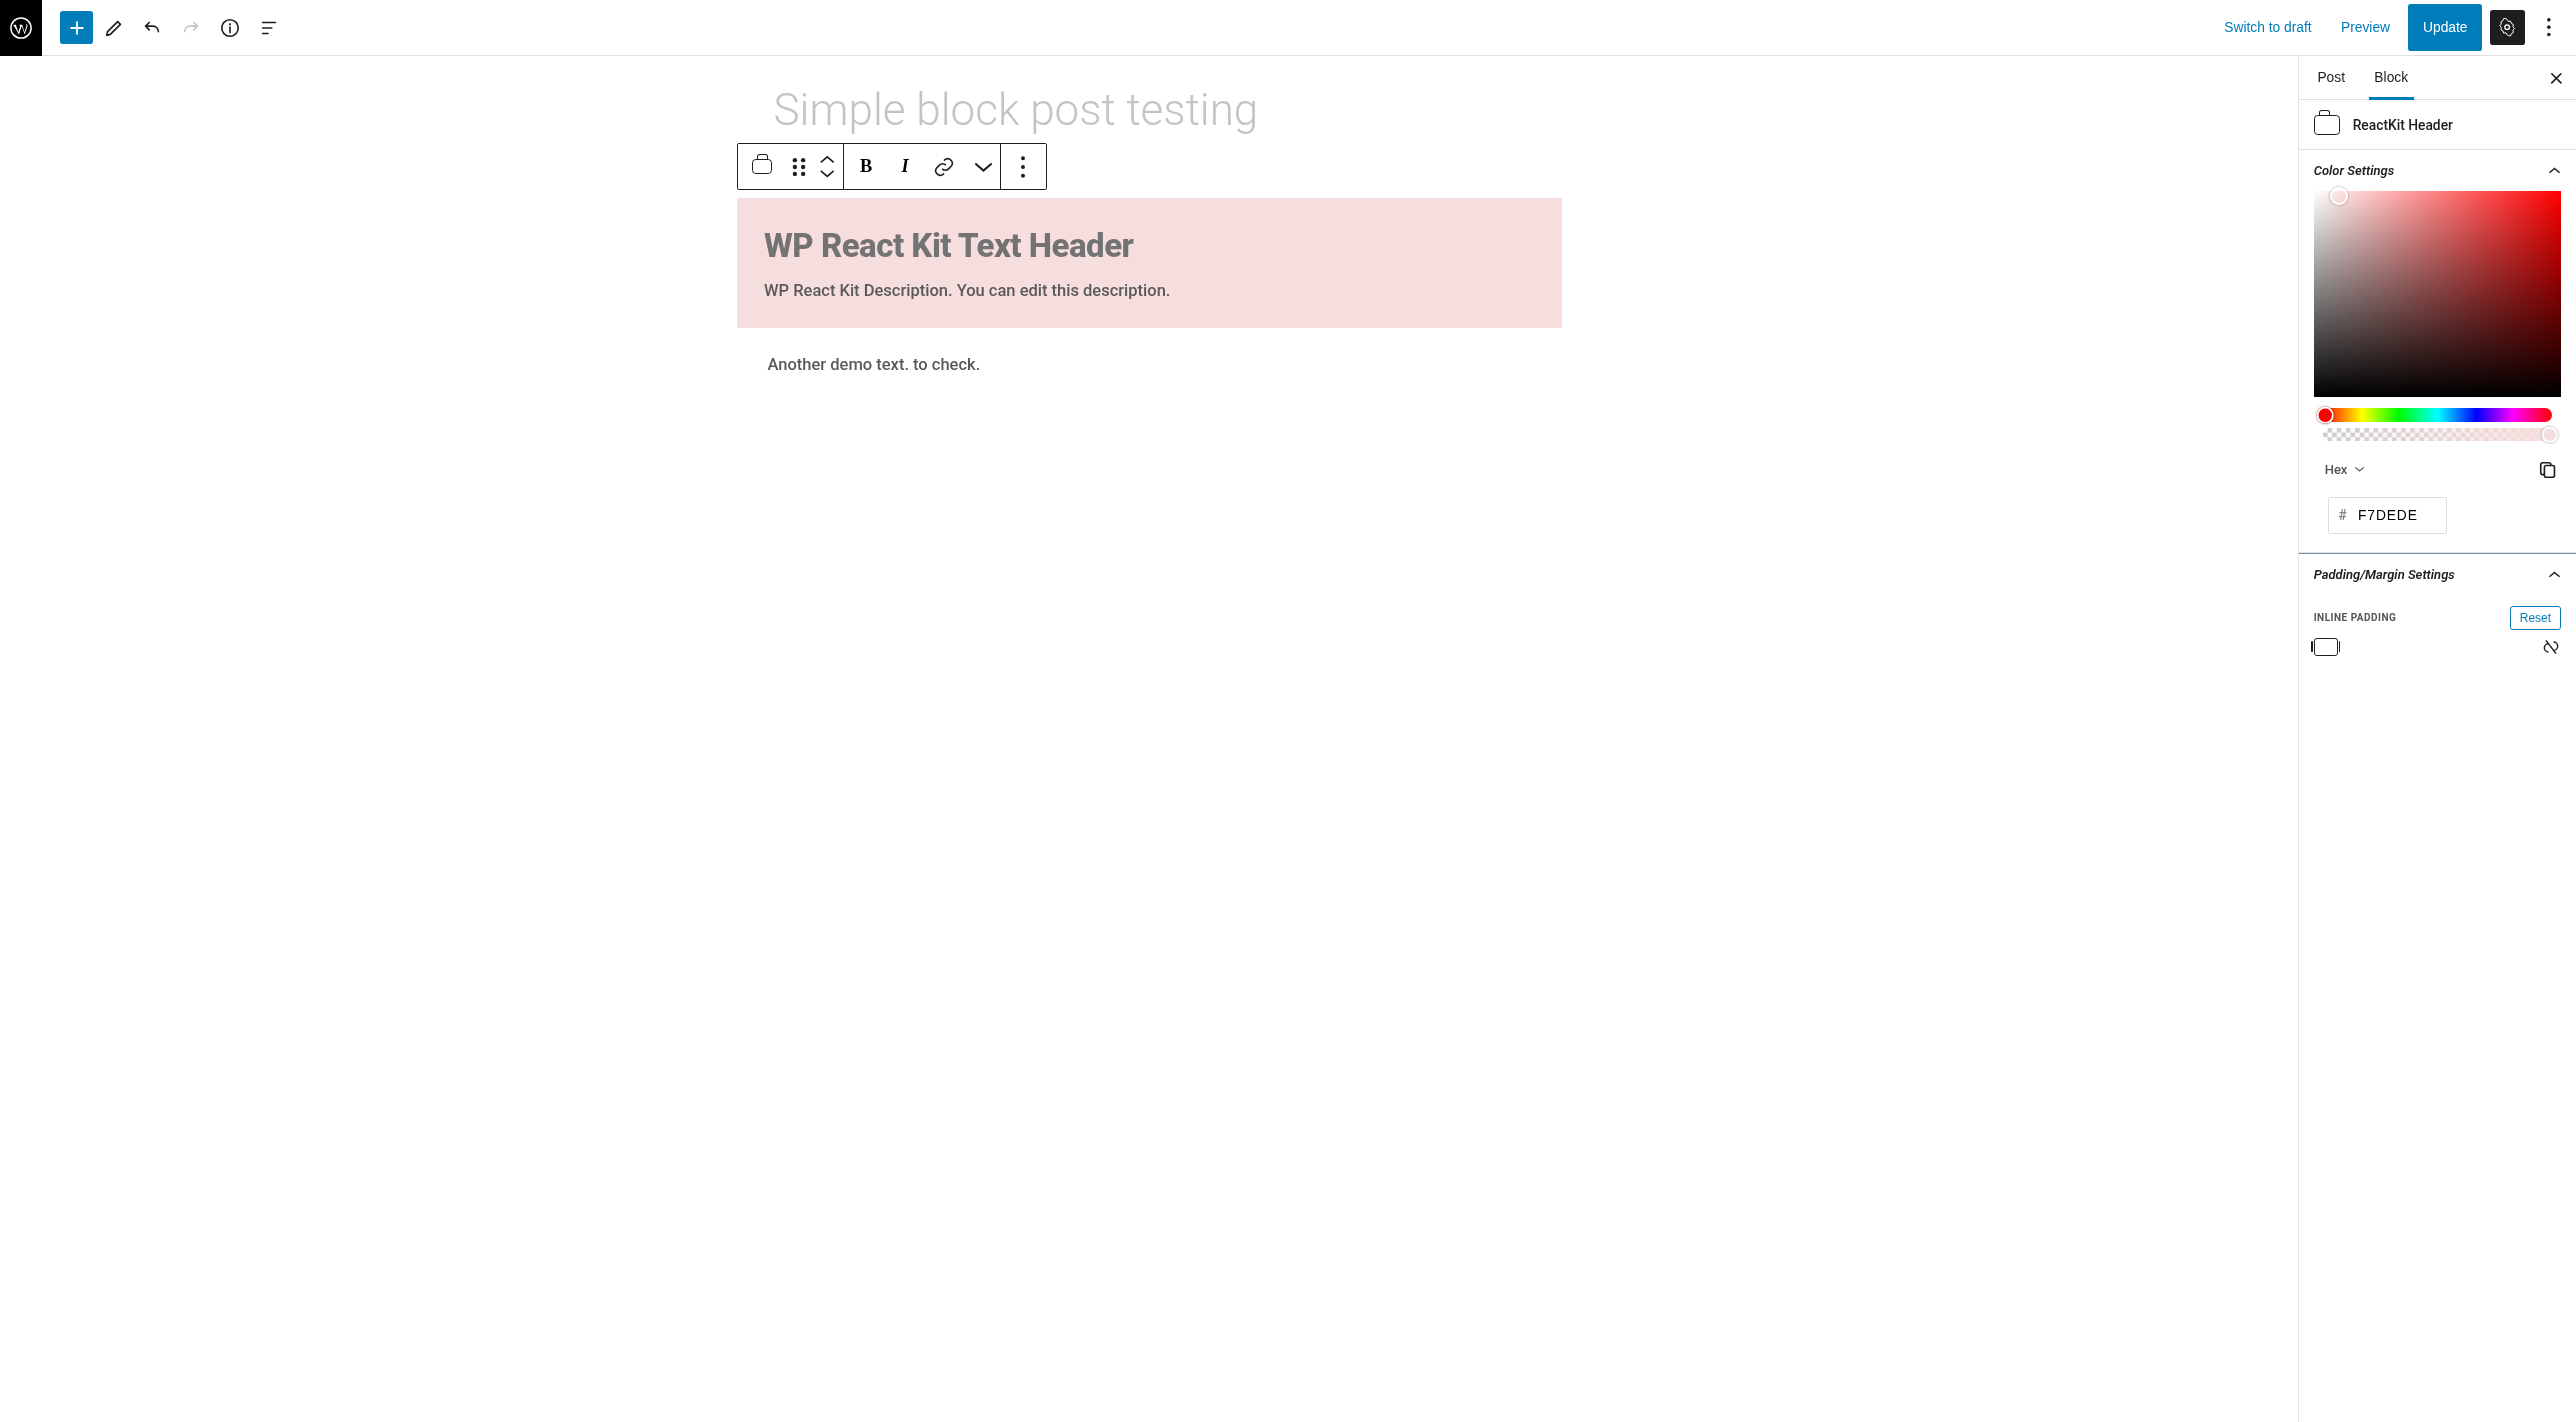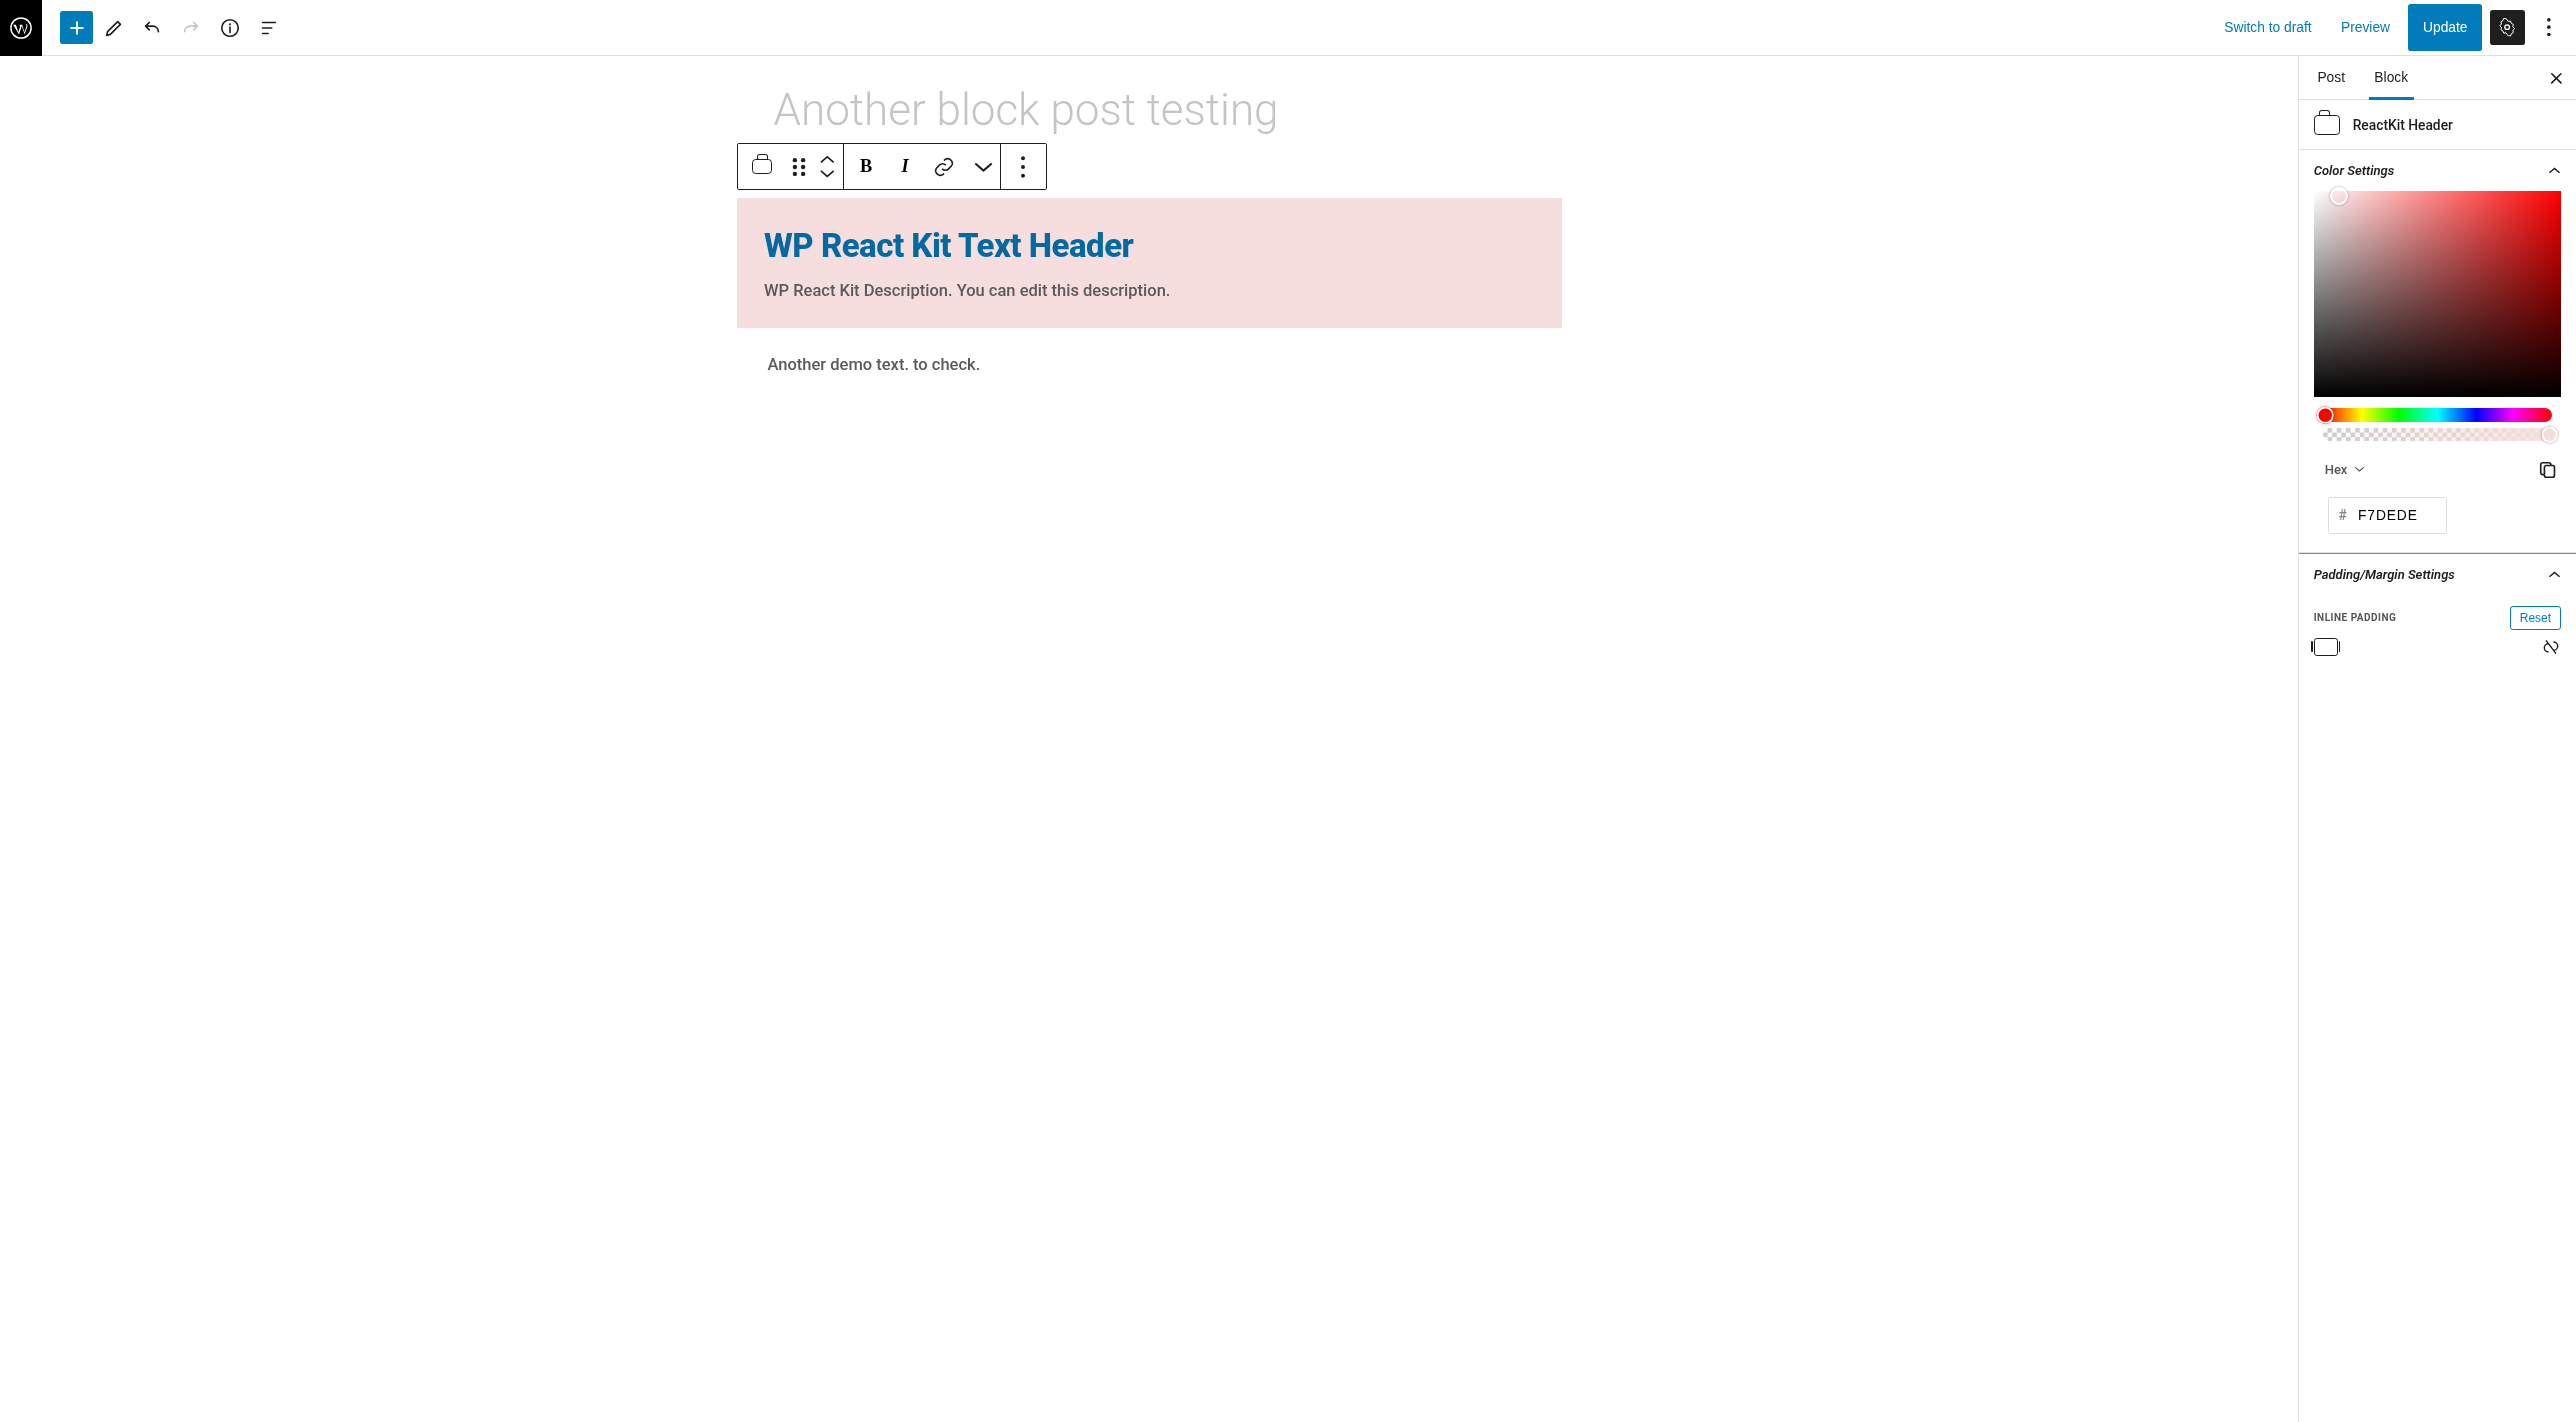--- a/index.html
+++ b/index.html
@@ -66,21 +66,21 @@
   .tb-btn{width:45px;height:45px;border:none;background:transparent;display:flex;align-items:center;justify-content:center;cursor:pointer;}
   .tb-btn svg{width:22px;height:22px;}
   .tb-drag-col{display:flex;flex-direction:column;justify-content:center;align-items:center;width:31px;}
   .tb-mover-col{display:flex;flex-direction:column;justify-content:center;align-items:center;width:31px;}
   .tb-mover-col svg{width:16.5px;height:9.2px;}
   .tb-bold{font-weight:700;font-size:18.3px;font-family:Georgia,serif;}
   .tb-italic{font-style:italic;font-size:18.3px;font-family:Georgia,serif;font-weight:700;}
   .reactkit-block{
     background:#f7dede;padding:27.5px;margin-top:62px;
   }
-  .reactkit-block h2{margin:0 0 16.5px 0;font-size:33px;font-weight:800;color:#0369a1;letter-spacing:-0.5px;}
+  .reactkit-block h2{margin:0 0 16.5px 0;font-size:33px;font-weight:800;color:#737373;letter-spacing:-0.5px;}
   .reactkit-block p{margin:0;font-size:16.5px;color:#5a5a5a;font-weight:500;}
   .demo-para{margin:27.5px 0 0 31px;font-size:16.5px;color:#5a5a5a;font-weight:500;}
 
   
   .sidebar{width:278px;flex:none;border-left:0.9px solid var(--sidebar-border);display:flex;flex-direction:column;overflow:auto;}
   .sb-tabs{display:flex;align-items:center;border-bottom:0.9px solid var(--sidebar-border);padding:0 3.7px;position:relative;height:44px;}
   .sb-tab{border:none;background:transparent;padding:13px 14.7px;font-size:13.8px;font-weight:500;color:var(--text);cursor:pointer;position:relative;height:44px;}
   .sb-tab.active::after{content:"";position:absolute;left:9.2px;right:9.2px;bottom:-0.9px;height:3.7px;background:var(--primary);}
   .sb-tab:not(.active){color:#1e1e1e;font-weight:400;}
   .sb-close{position:absolute;right:5.5px;top:8.3px;width:27.5px;height:27.5px;border:none;background:transparent;cursor:pointer;}
@@ -195,21 +195,21 @@
           <circle cx="2" cy="18" r="2" fill="#1e1e1e"></circle>
         </svg>
     </button>
   </div>
 </div>
 
 <div class="layout">
 
   <div class="canvas">
     <div class="canvas-inner">
-      <h1 class="post-title">Another block post testing</h1>
+      <h1 class="post-title">Simple block post testing</h1>
 
       <div class="block-toolbar">
         <div class="tb-group">
           <button class="tb-btn" style="width:48px;">
             <span class="sb-block-icon" style="width:20px;height:15.6px;"></span>
           </button>
           <button class="tb-drag-col tb-btn" style="width:26px;">
             <svg width="13" height="14.7" viewBox="0 0 14 16">
               <circle cx="4" cy="3" r="1.6" fill="#1e1e1e"></circle>
                 <circle cx="10" cy="3" r="1.6" fill="#1e1e1e"></circle>

